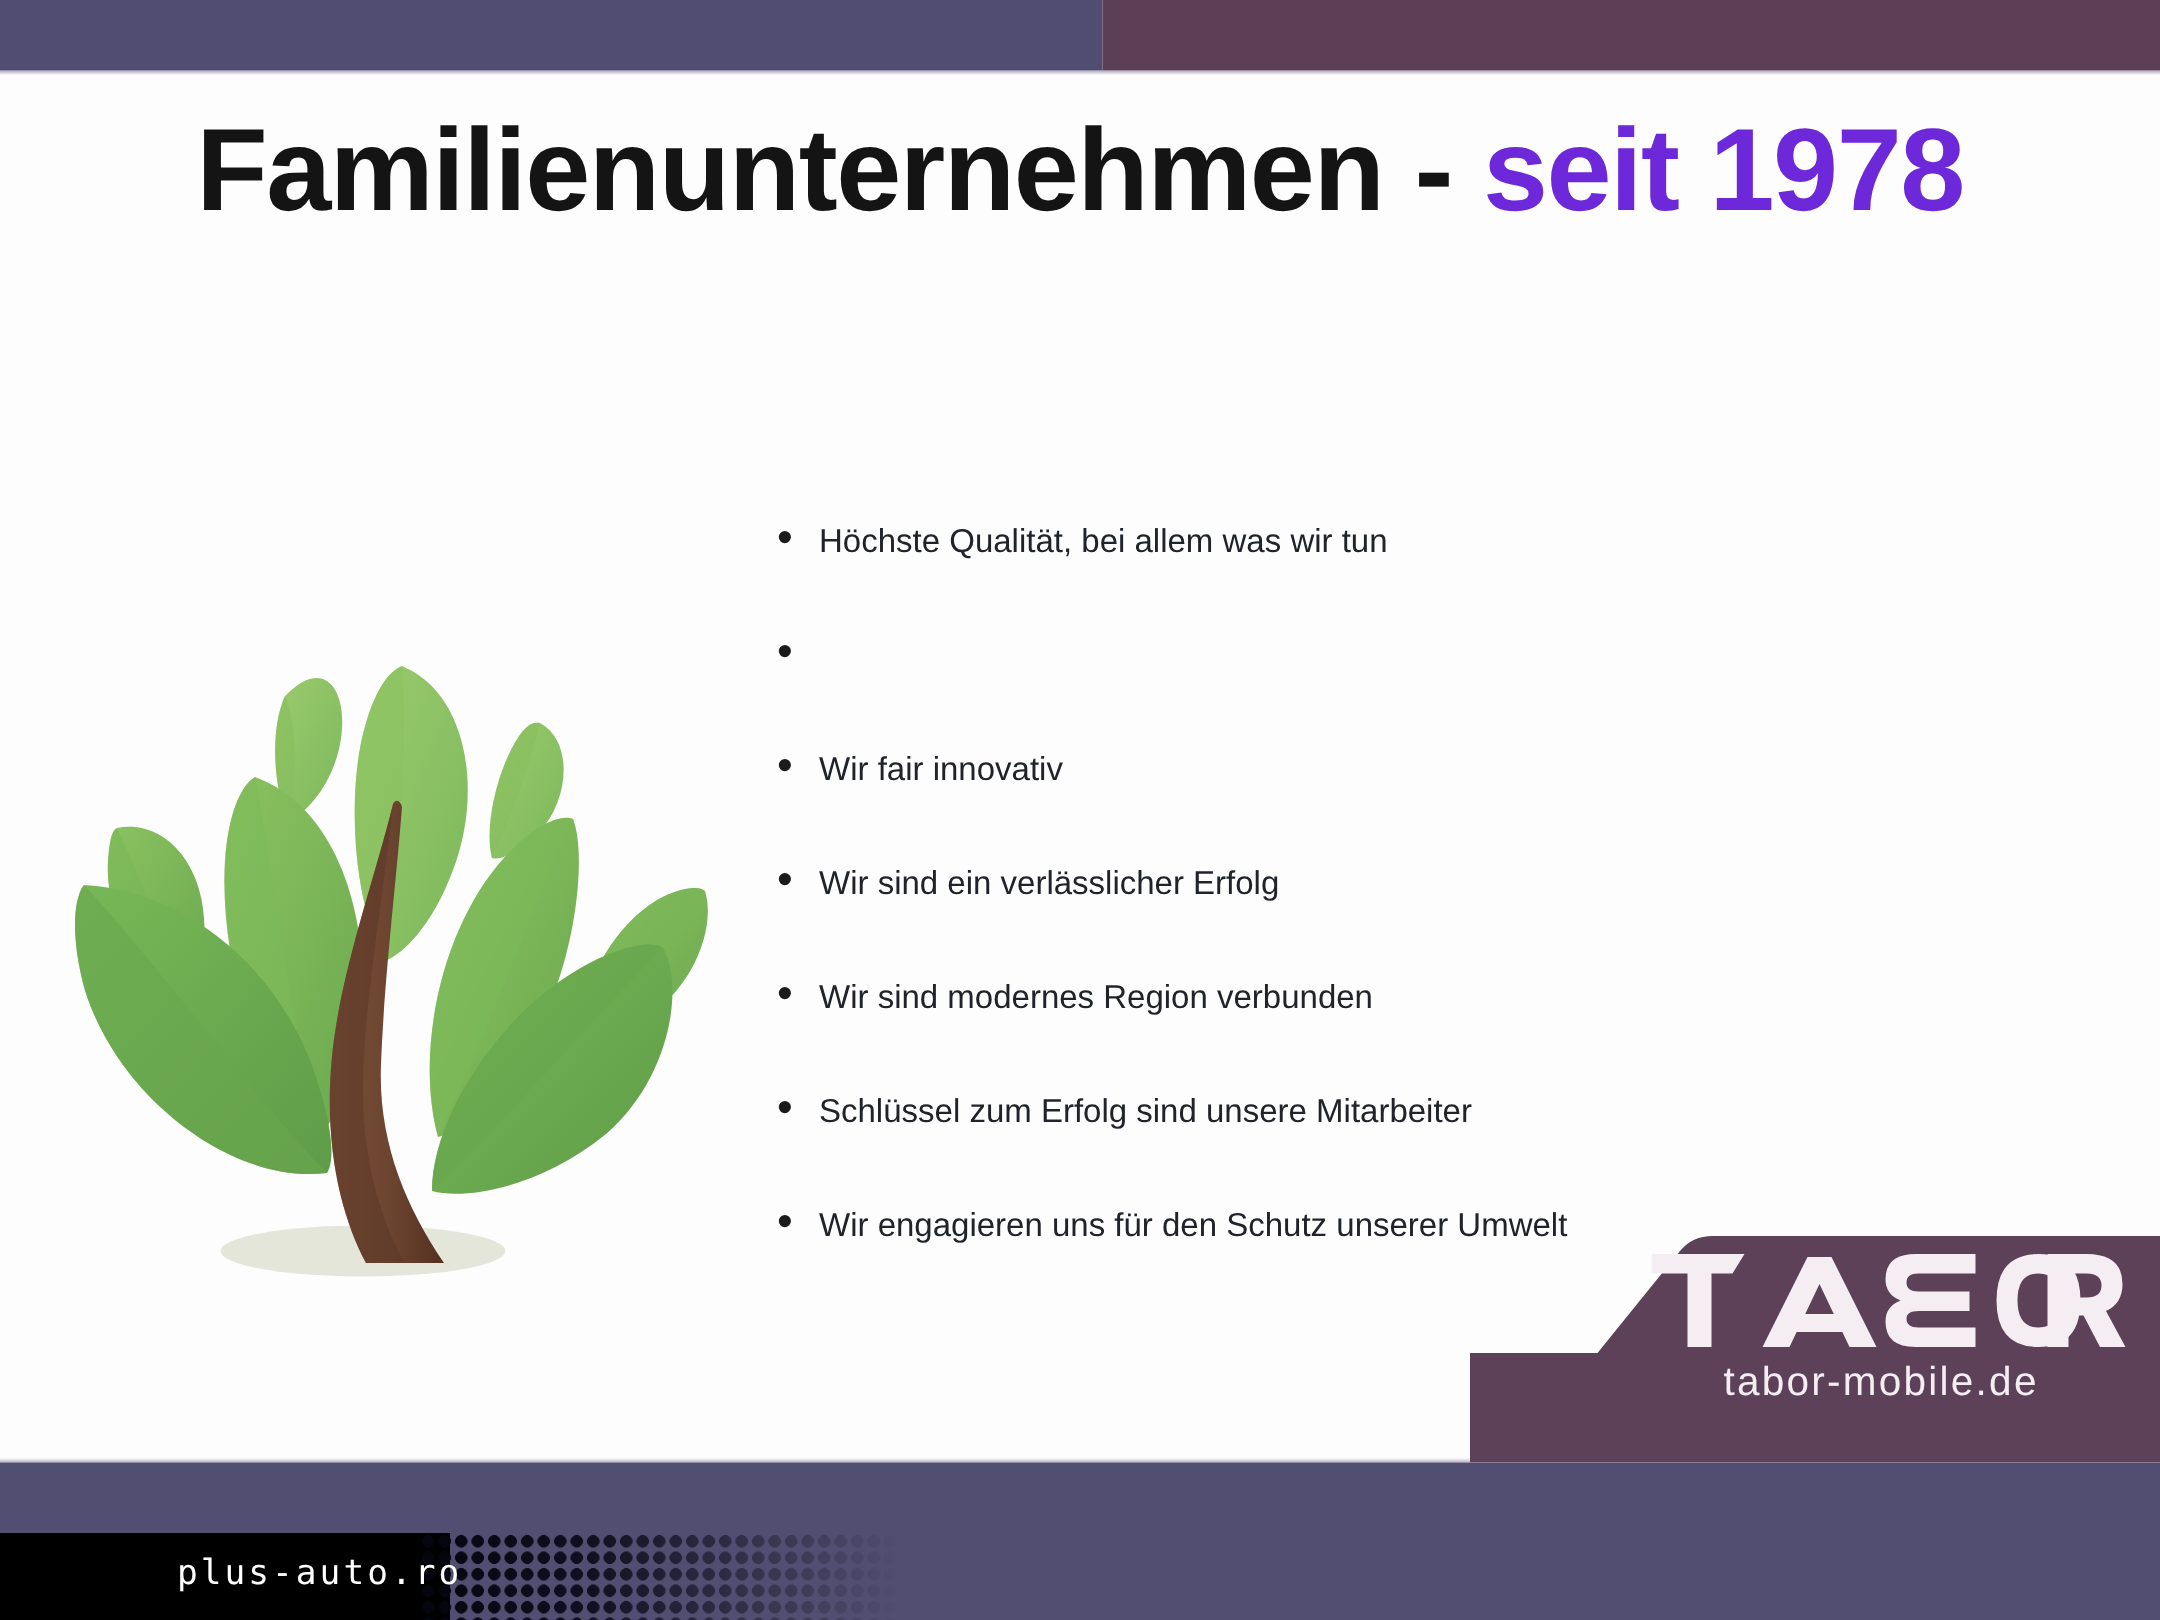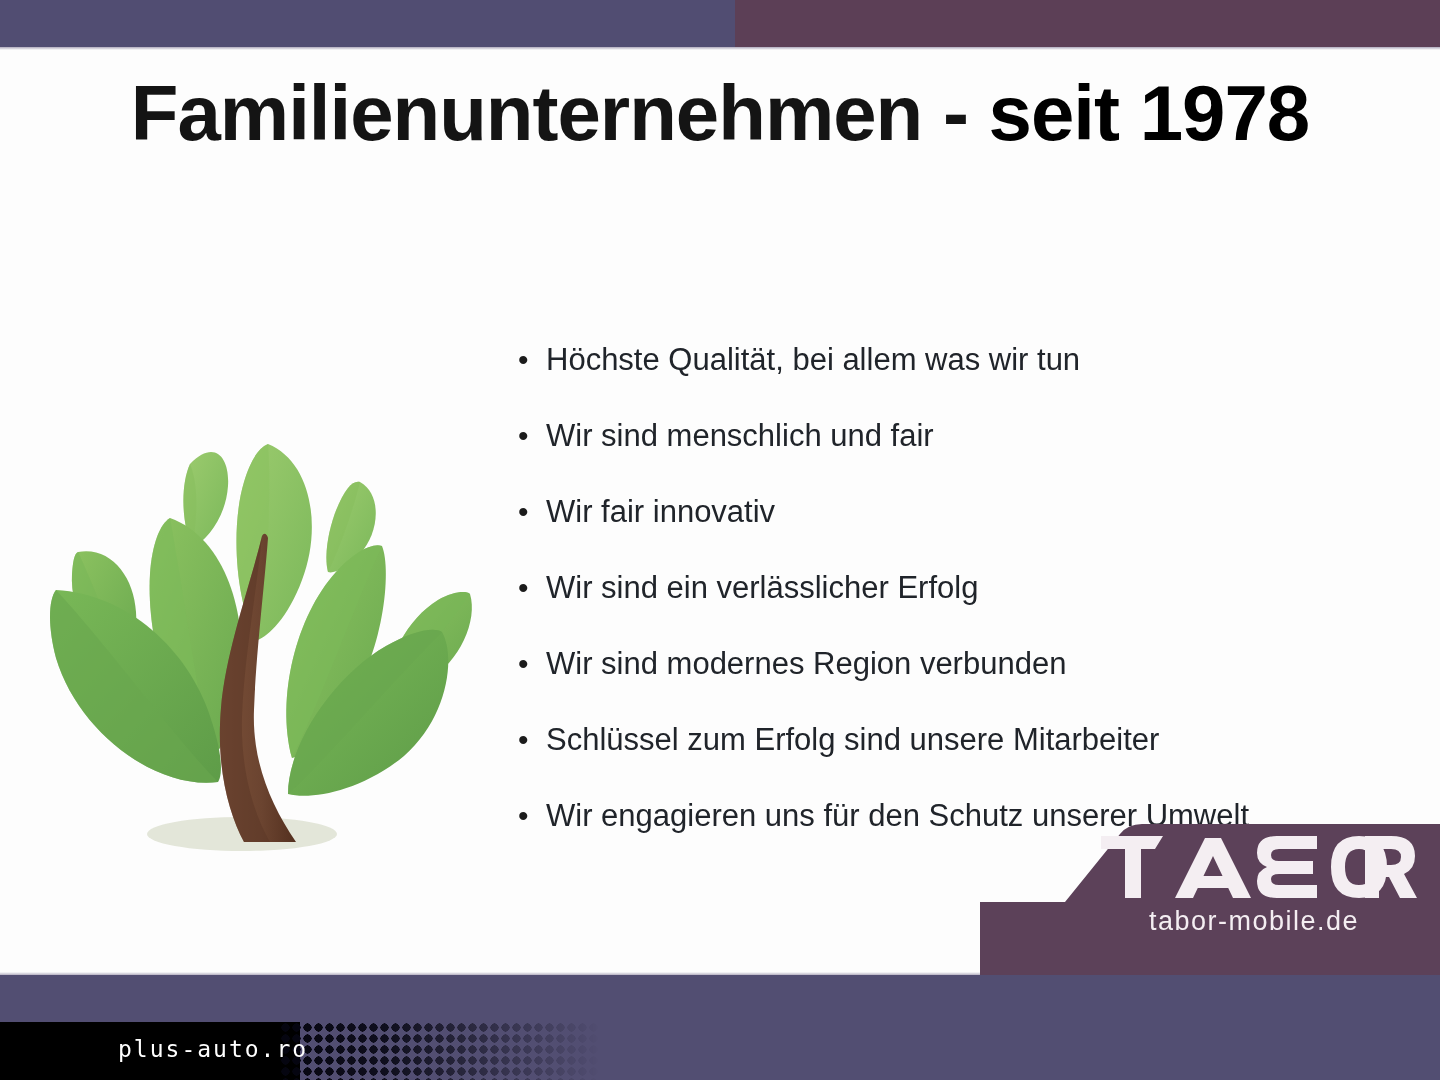--- a/index.html
+++ b/index.html
@@ -51,21 +51,21 @@
     text-align: center;
     font-size: 78px;
     font-weight: bold;
     line-height: 1.28;
     letter-spacing: -1px;
     color: #141414;
     white-space: nowrap;
   }
   .headline .line1 { display: block; }
   .headline .line2 { display: block; }
-  .headline .accent { color: #000000; }
+  .headline .accent { color: #6d28d9; }
 
   
   .tree-wrap {
     position: absolute;
     left: 30px;
     top: 368px;
     width: 470px;
     height: 495px;
   }
   .tree-wrap svg { display: block; width: 100%; height: 100%; }
@@ -86,21 +86,21 @@
     width: 34px;
     flex: 0 0 34px;
     color: #1b1b1b;
     font-size: 30px;
     line-height: 1;
     text-align: left;
     padding-left: 6px;
     box-sizing: border-box;
   }
   .bullet-text {
-    font-size: 31px;
+    font-size: 22px;
     color: #20242a;
     line-height: 1;
     white-space: nowrap;
   }
 
   
   .logo-panel {
     position: absolute;
     right: 0;
     bottom: 105px;
@@ -285,21 +285,20 @@
     </svg>
   </div>
 
   <div class="bullets">
     <div class="bullet-row">
       <span class="bullet-dot">•</span>
       <span class="bullet-text">Höchste Qualität, bei allem was wir tun</span>
     </div>
     <div class="bullet-row">
       <span class="bullet-dot">•</span>
-      <span class="bullet-text">Wir sind menschlich und fair</span>
     </div>
     <div class="bullet-row">
       <span class="bullet-dot">•</span>
       <span class="bullet-text">Wir fair innovativ</span>
     </div>
     <div class="bullet-row">
       <span class="bullet-dot">•</span>
       <span class="bullet-text">Wir sind ein verlässlicher Erfolg</span>
     </div>
     <div class="bullet-row">

